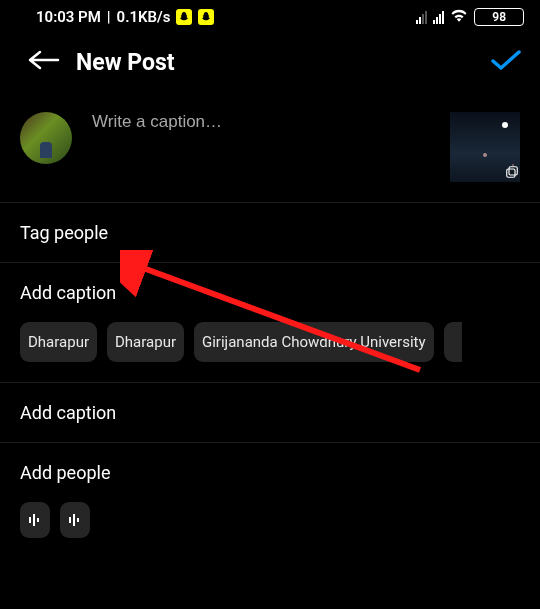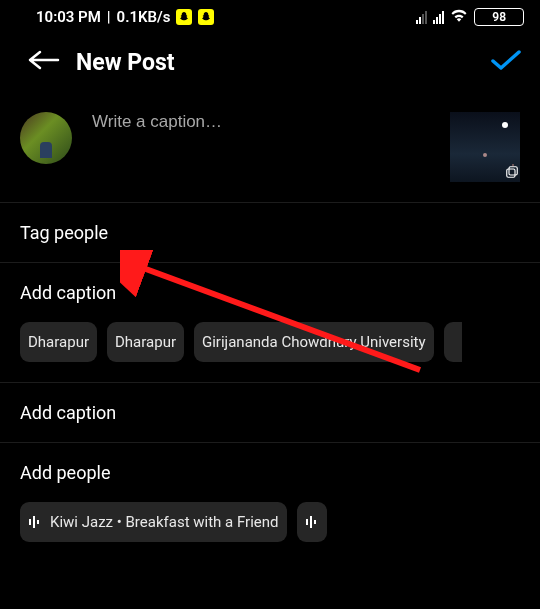--- a/index.html
+++ b/index.html
@@ -235,21 +235,20 @@
 
 <div class="chips">
   <div class="chip">
     <span class="music-icon">
       <svg width="14" height="14" viewBox="0 0 14 14">
           <rect x="1" y="4" width="2" height="6" fill="#fff"></rect>
           <rect x="5" y="1" width="2" height="12" fill="#fff"></rect>
           <rect x="9" y="5" width="2" height="4" fill="#fff"></rect>
         </svg>
     </span>
-    <span>Kiwi Jazz • Breakfast with a Friend</span>
   </div>
   <div class="chip">
     <span class="music-icon">
       <svg width="14" height="14" viewBox="0 0 14 14">
           <rect x="1" y="4" width="2" height="6" fill="#fff"></rect>
           <rect x="5" y="1" width="2" height="12" fill="#fff"></rect>
           <rect x="9" y="5" width="2" height="4" fill="#fff"></rect>
         </svg>
     </span>
   </div>

